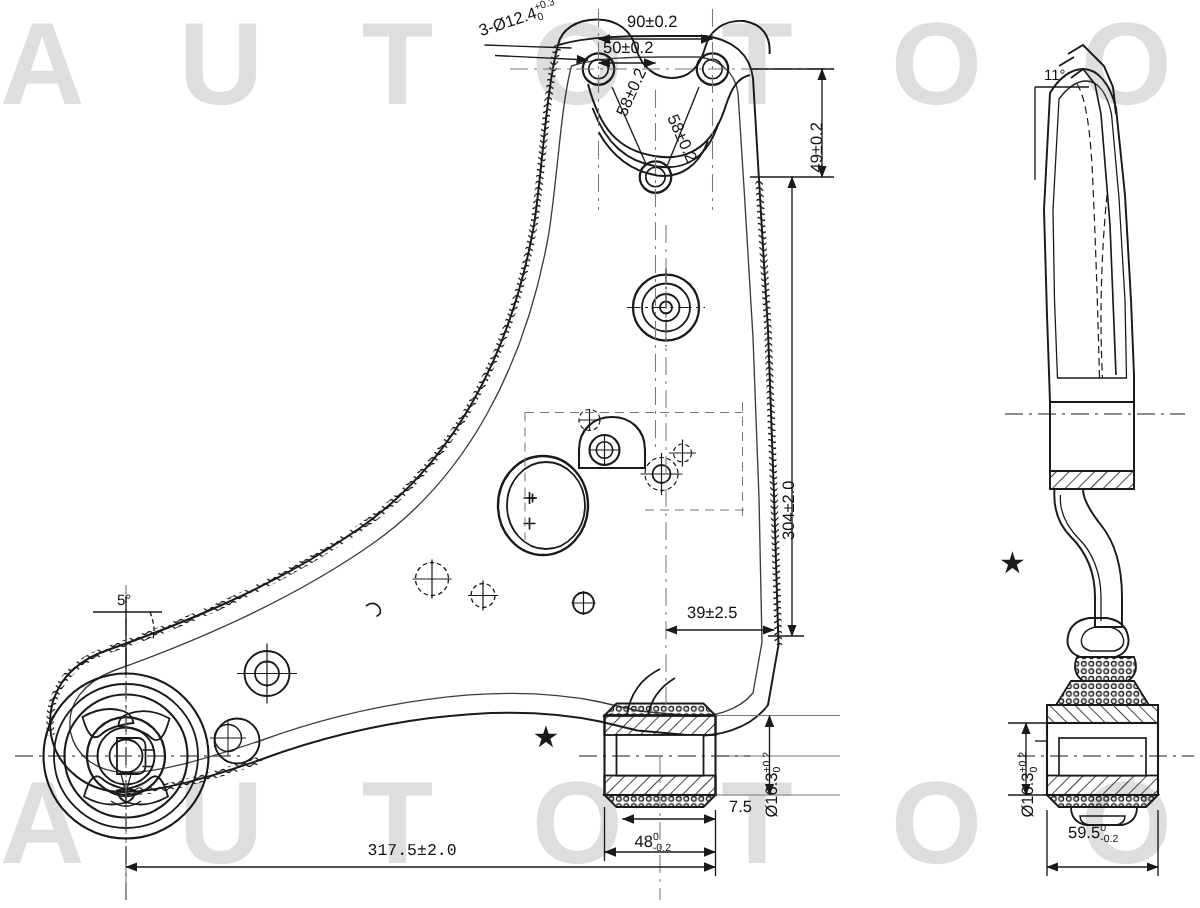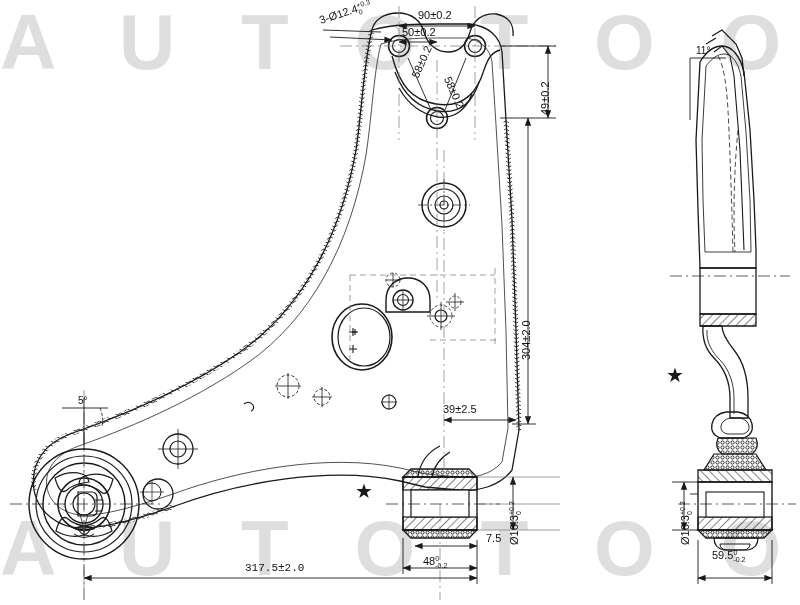--- a/index.html
+++ b/index.html
@@ -339,21 +339,21 @@
   <div class="dim" style="left:402px;top:27px;">50±0.2</div>
 
   <div class="dim rot90" style="left:410px;top:75px;transform:rotate(-66deg);">58±0.2</div>
 
   <div class="dim" style="left:452px;top:75px;transform:rotate(66deg);transform-origin:0 0;">58±0.2</div>
 
   <div class="dim" style="left:540px;top:115px;transform:rotate(-90deg);transform-origin:0 0;">49±0.2</div>
 
   <div class="dim" style="left:521px;top:360px;transform:rotate(-90deg);transform-origin:0 0;">304±2.0</div>
 
-  <div class="dim" style="left:443px;top:404px;">39±2.5</div>
+  <div class="dim" style="left:458px;top:404px;">39±2.5</div>
 
   <div class="dim" style="left:245px;top:563px;font-family:Liberation Mono, monospace;">317.5±2.0</div>
 
   <div class="dim" style="left:450px;top:533px;margin-left:36px;">7.5</div>
 
   <div class="dim" style="left:423px;top:555px;">
     <span>48</span><span class="tolbox"><i>0</i><i>-0.2</i></span>
   </div>
 
   <div class="dim" style="left:508px;top:545px;transform:rotate(-90deg);transform-origin:0 0;">

